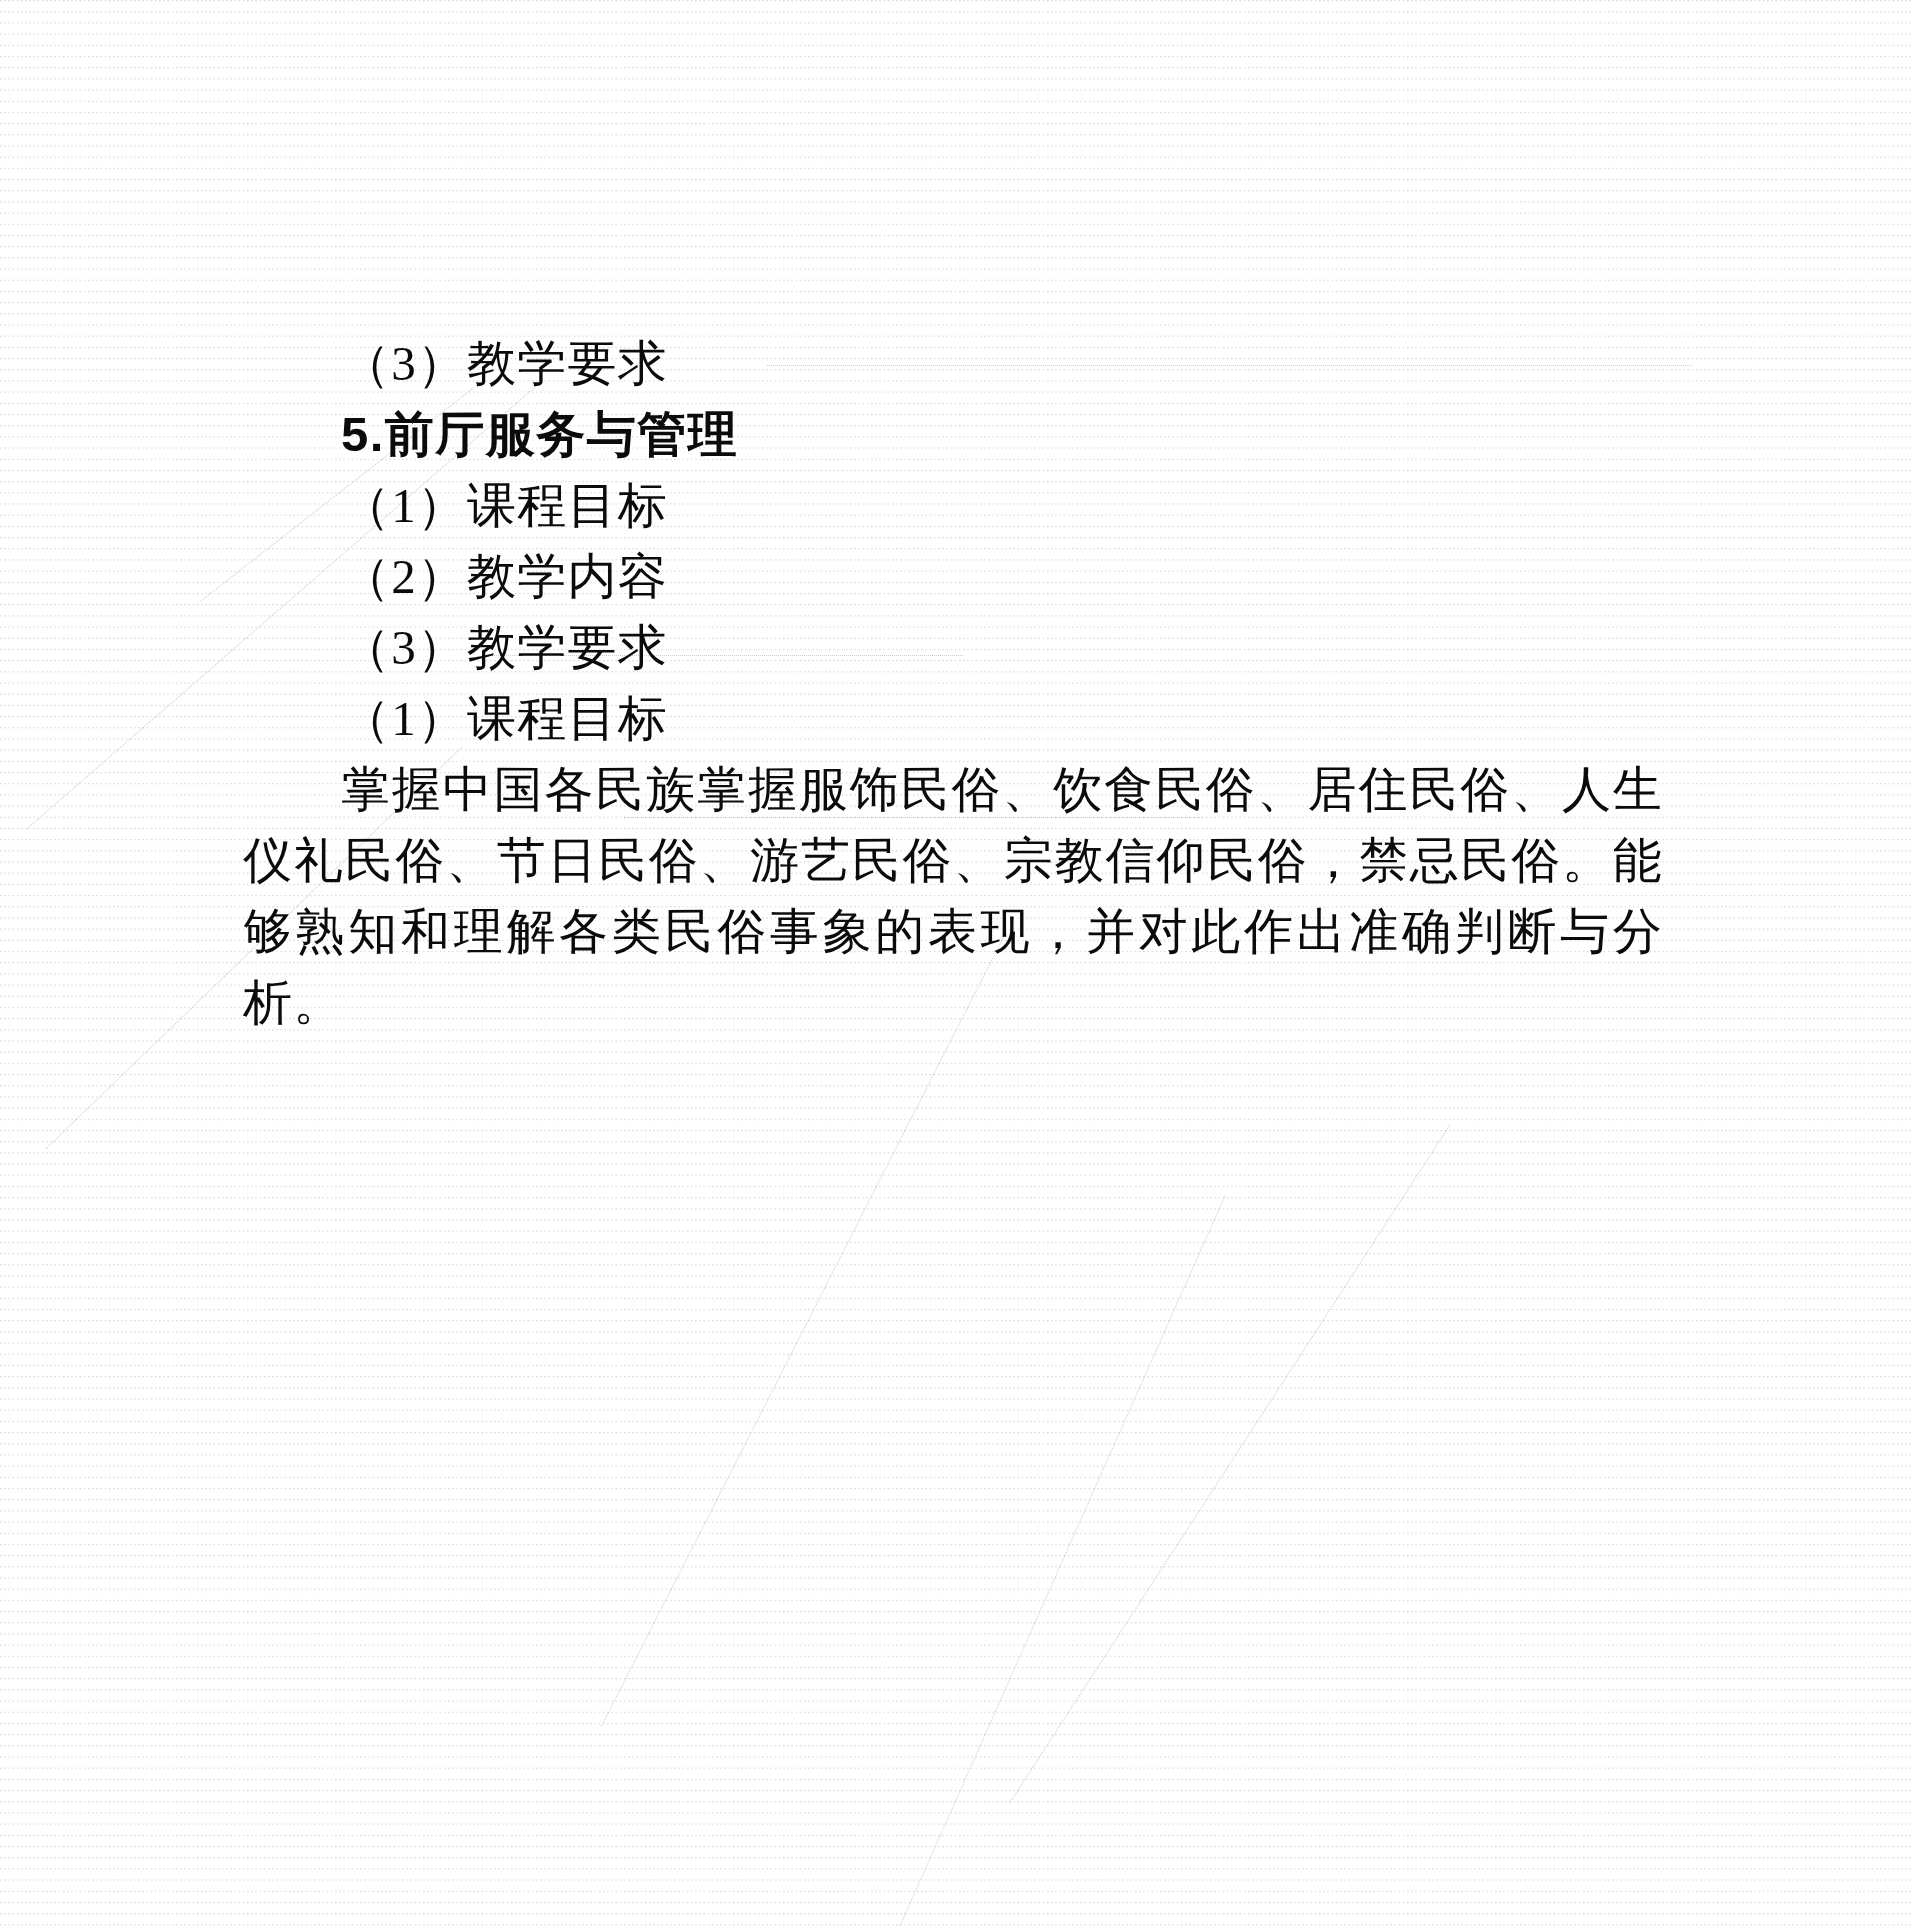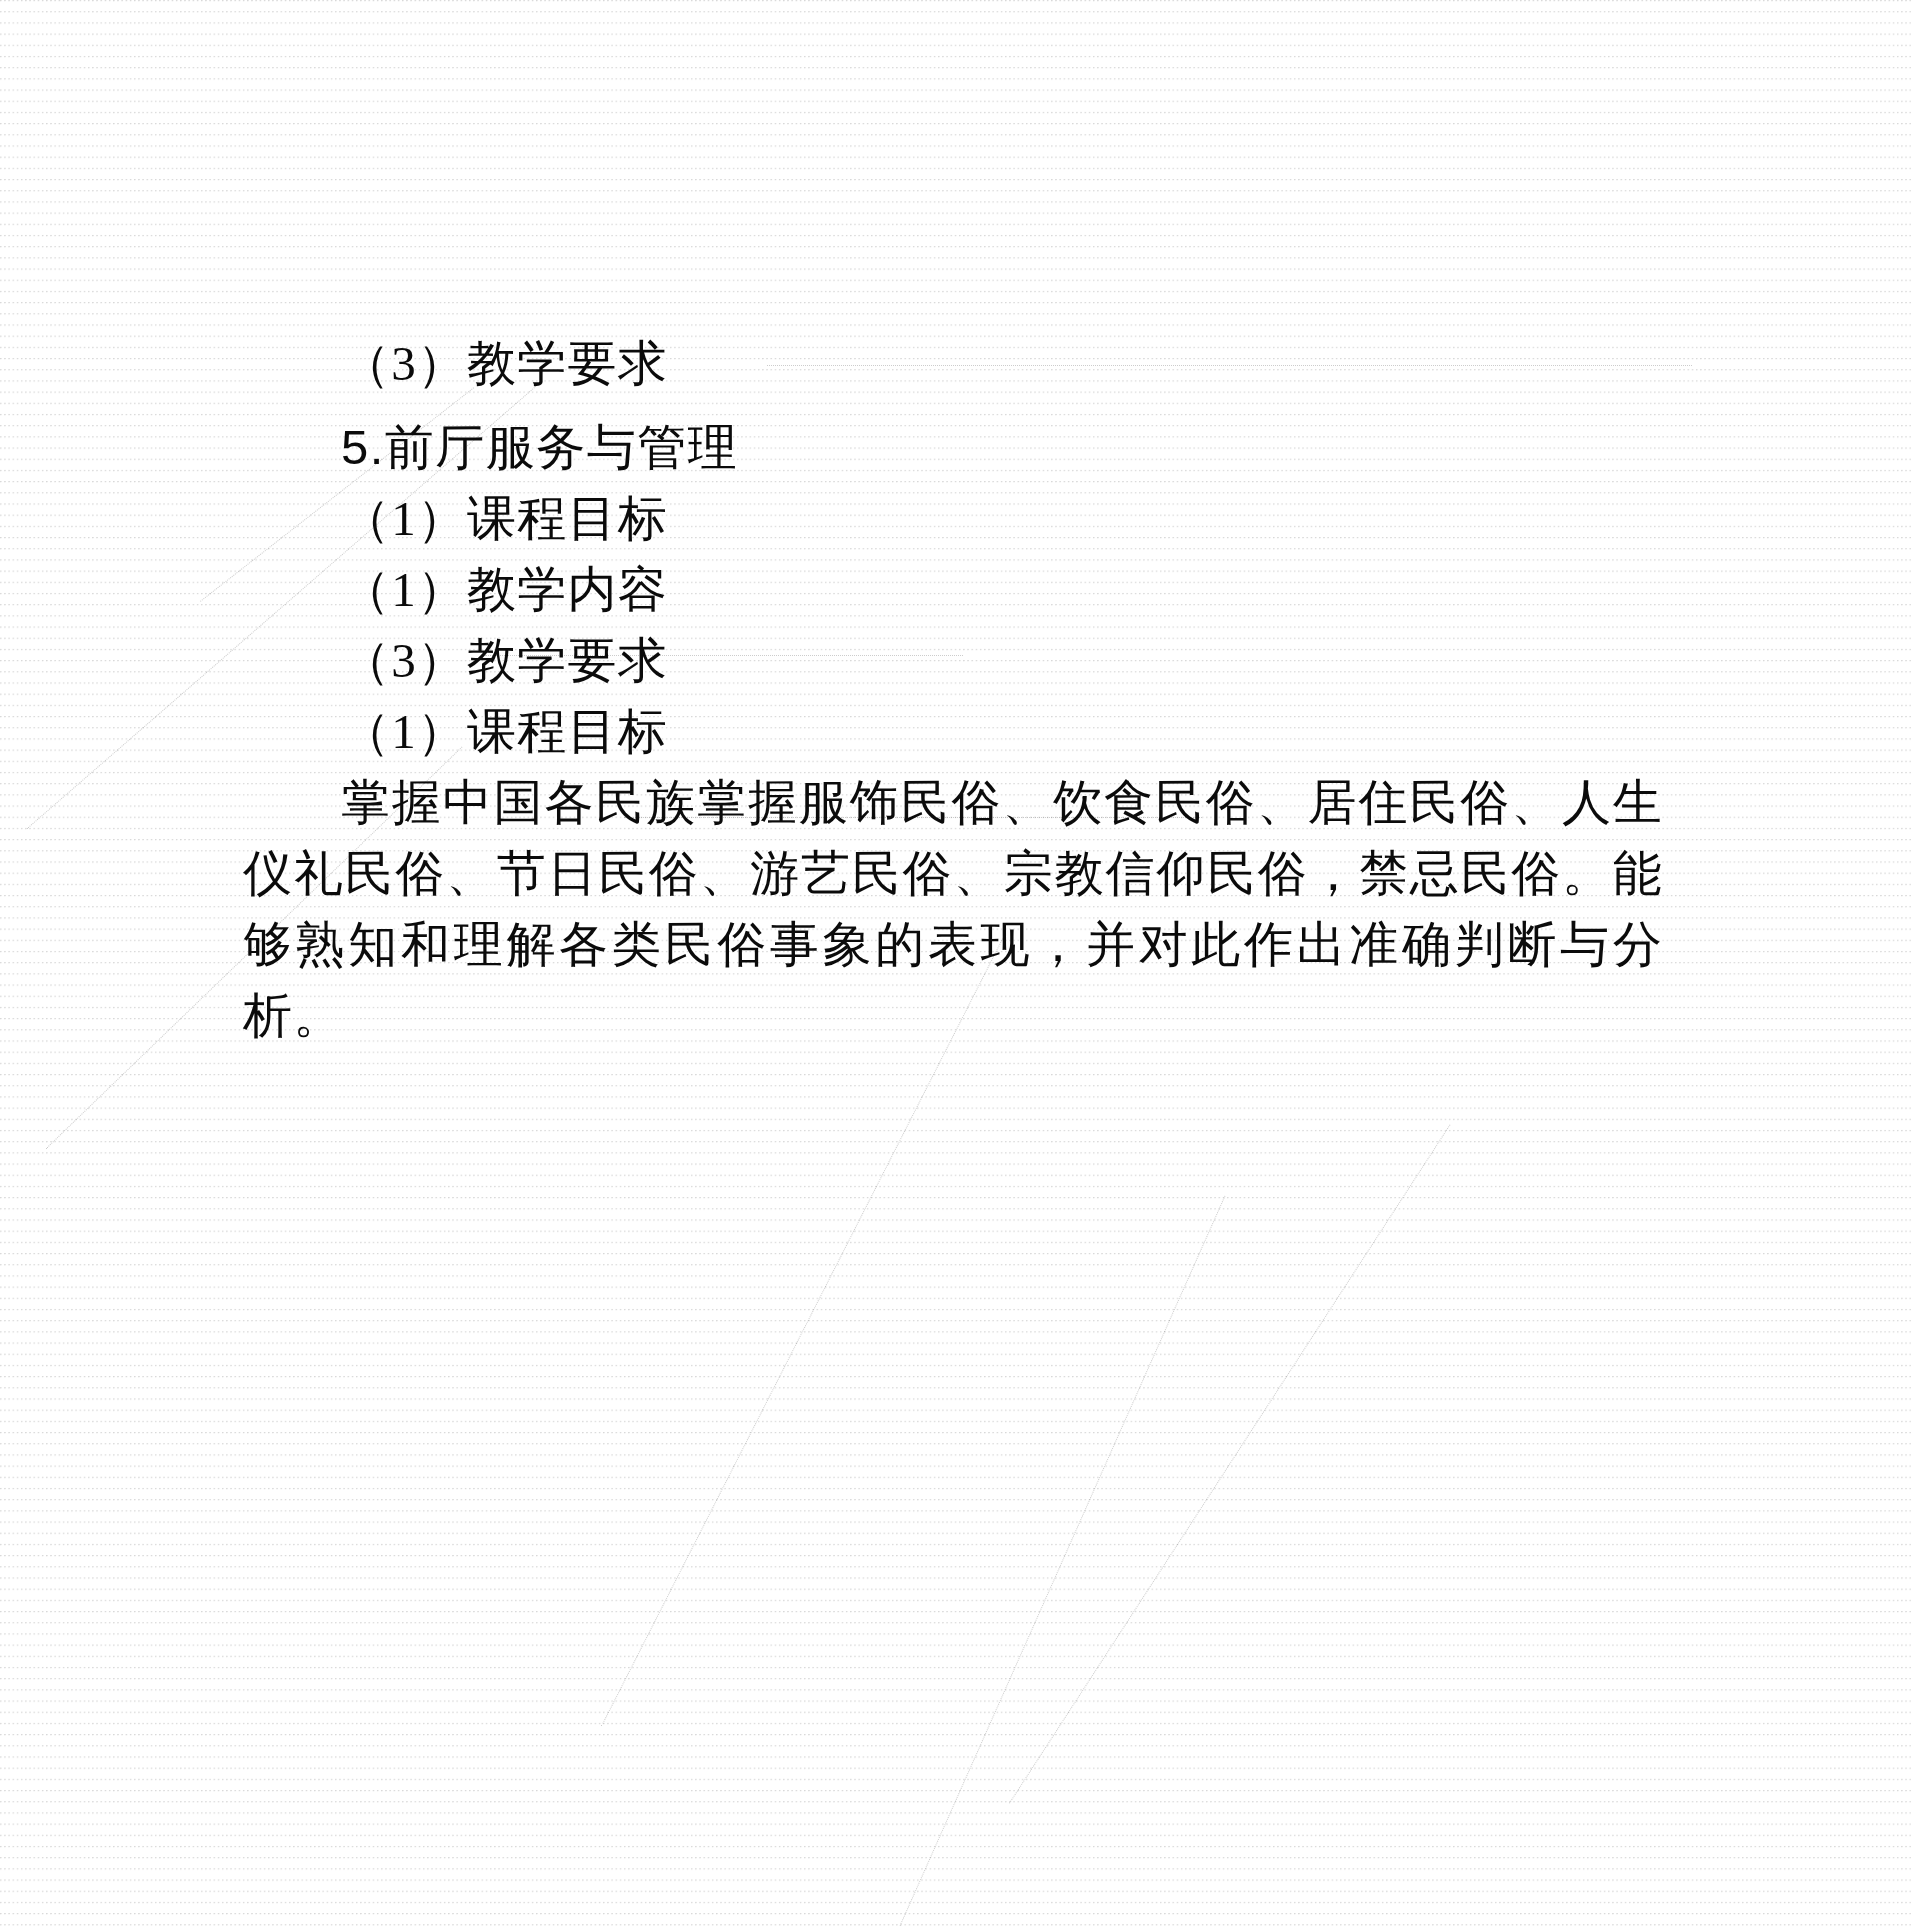--- a/index.html
+++ b/index.html
@@ -48,24 +48,23 @@
     color:#0b0b0b;
     text-align:justify;
     font-family:"Liberation Serif","DejaVu Serif",serif;
   }
   .content p {
     margin:0;
     padding:0;
     text-indent:2em;
   }
   .content p.heading {
-    font-weight:400;
+    font-weight:700;
     font-family:"Liberation Sans","DejaVu Sans",sans-serif;
     letter-spacing:1.5px;
-    margin-top:13px;
   }
 </style>
 </head>
 <body>
 
 <div class="page">
 
   <div class="texture"></div>
 
   <div class="art a1"></div>
@@ -75,21 +74,21 @@
   <div class="art a5"></div>
   <div class="art a6"></div>
   <div class="art a7"></div>
   <div class="art a8"></div>
   <div class="art a9"></div>
 
   <div class="content">
     <p>（3）教学要求</p>
     <p class="heading">5.前厅服务与管理</p>
     <p>（1）课程目标</p>
-    <p>（1）教学内容</p>
+    <p>（2）教学内容</p>
     <p>（3）教学要求</p>
     <p>（1）课程目标</p>
     <p>掌握中国各民族掌握服饰民俗、饮食民俗、居住民俗、人生仪礼民俗、节日民俗、游艺民俗、宗教信仰民俗，禁忌民俗。能够熟知和理解各类民俗事象的表现，并对此作出准确判断与分析。</p>
 
   </div>
 
 </div>
 
 
 </body></html>

